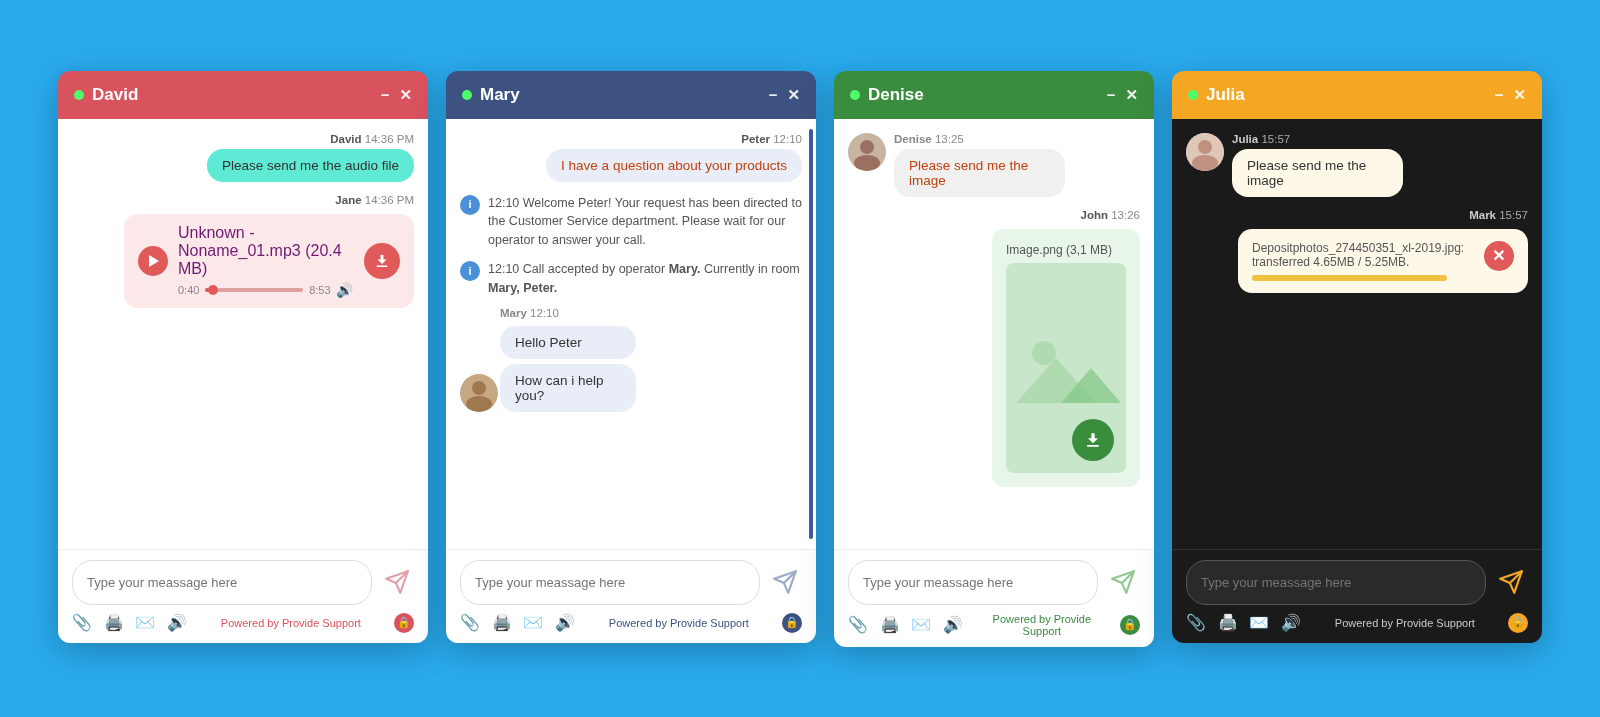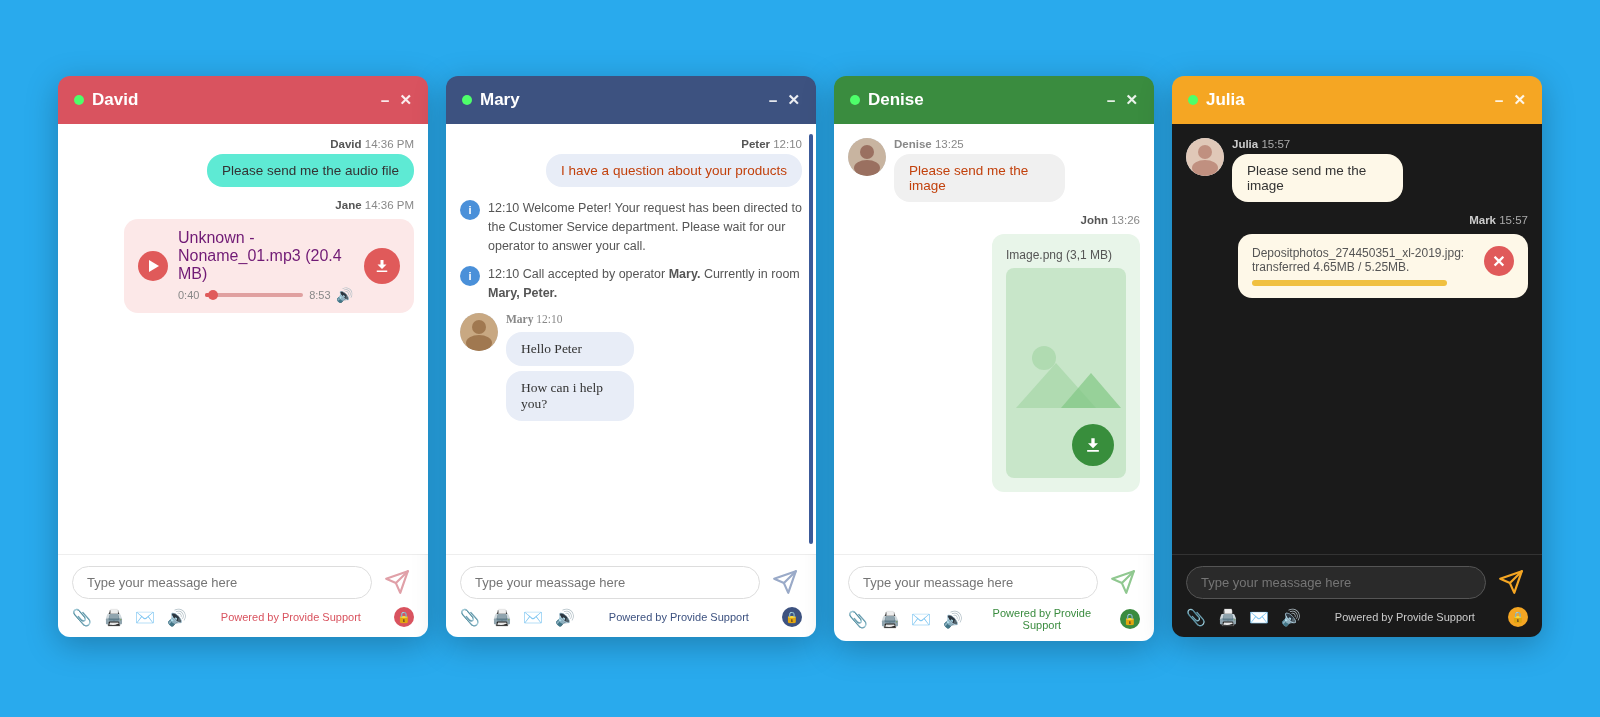--- a/index.html
+++ b/index.html
@@ -236,21 +236,21 @@
     .input-row {
       display: flex;
       align-items: center;
       gap: 8px;
       margin-bottom: 8px;
     }
     .msg-input {
       flex: 1;
       border: 1px solid #ddd;
       border-radius: 20px;
-      padding: 8px 14px;
+      padding: 14px 14px;
       font-size: 13px;
       color: #aaa;
       outline: none;
       background: white;
     }
     .msg-input.dark {
       background: #2a2a2a;
       border-color: #555;
       color: #aaa;
     }
@@ -382,21 +382,21 @@
       <div class="sys-msg">
         <div class="sys-icon">i</div>
         <span>12:10 Welcome Peter! Your request has been directed to the Customer Service department. Please wait for our operator to answer your call.</span>
       </div>
       <div class="sys-msg">
         <div class="sys-icon">i</div>
         <span>12:10 Call accepted by operator <strong>Mary.</strong> Currently in room <strong>Mary, Peter.</strong></span>
       </div>
 
       <div style="margin-bottom:10px;">
-        <div style="display:flex; align-items:flex-start; gap:8px; margin-bottom:6px;font-family:Liberation Serif, serif;">
+        <div style="display:flex; align-items:flex-end; gap:2px; margin-bottom:6px;">
           <div class="avatar">
             <svg viewBox="0 0 38 38">
                 <circle cx="19" cy="19" r="19" fill="#c8a882"></circle>
                 <circle cx="19" cy="14" r="7" fill="#a07850"></circle>
                 <ellipse cx="19" cy="30" rx="13" ry="8" fill="#a07850"></ellipse>
               </svg>
           </div>
           <div style="display:flex; flex-direction:column; gap:5px;">
             <div style="font-size:11.5px; color:#888; margin-bottom:2px;"><strong>Mary</strong> 12:10</div>
             <div class="msg-bubble blue-light">Hello Peter</div>

